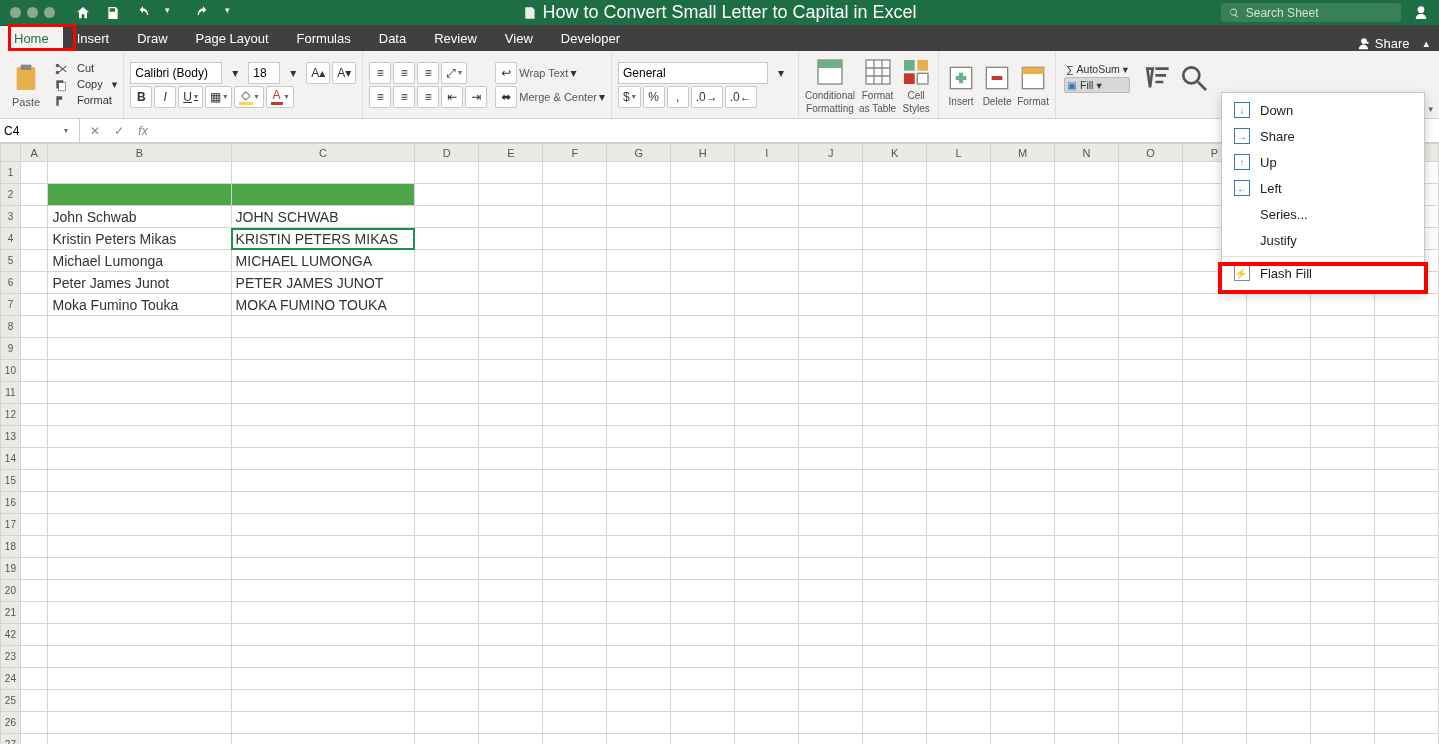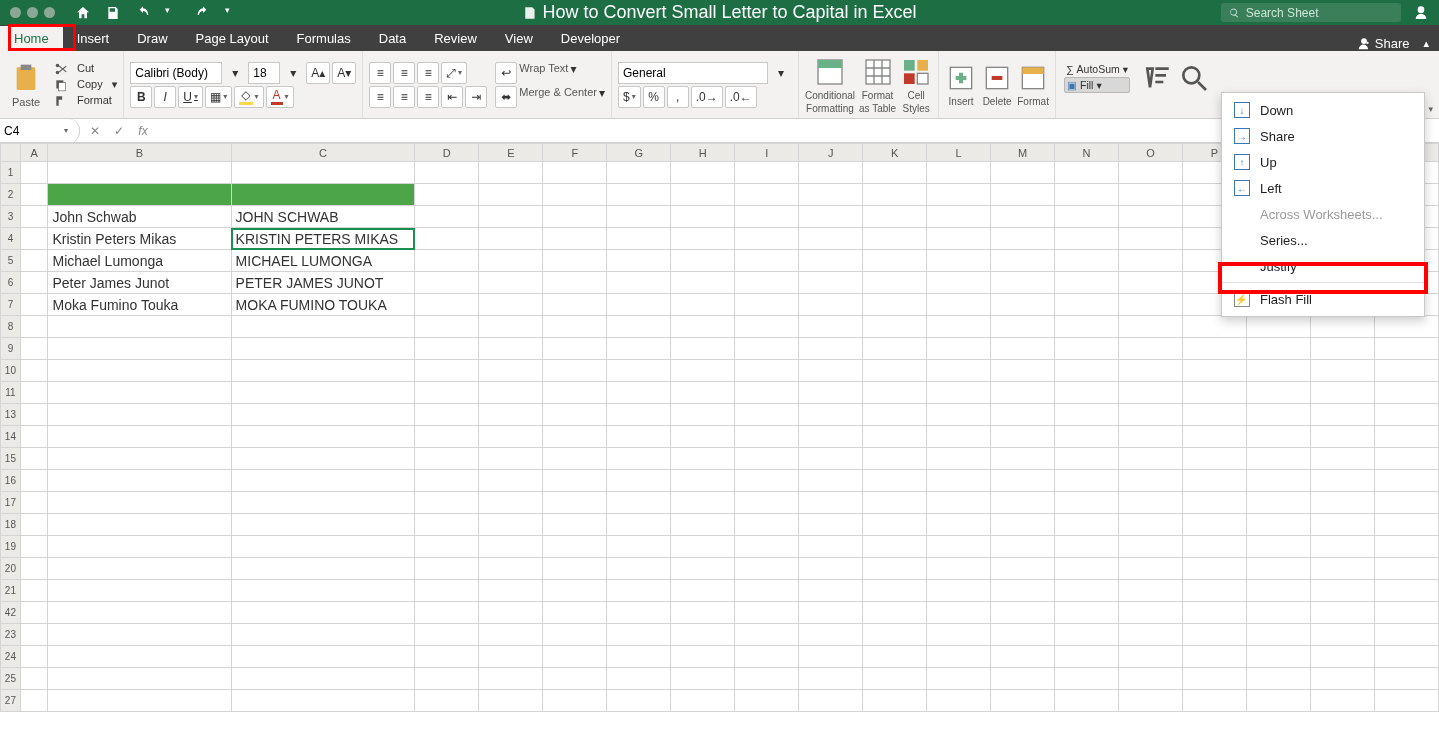--- a/index.html
+++ b/index.html
@@ -27,21 +27,21 @@
 .share-btn { display: flex; align-items: center; gap: 4px; font-size: 13px; }
 .chev { font-size: 11px; }
 
 
 .ribbon { background: #f3f2f1; height: 68px; border-bottom: 1px solid #d0d0d0; display: flex; align-items: stretch; position: relative; }
 .group { display: flex; flex-direction: row; align-items: center; padding: 4px 6px; border-right: 1px solid #dedede; gap: 4px; }
 .vstack { display: flex; flex-direction: column; align-items: center; justify-content: center; gap: 2px; font-size: 10px; color:#555; }
 .btn { display: inline-flex; align-items: center; justify-content: center; border: 1px solid transparent; background: transparent; padding: 2px 4px; border-radius: 2px; cursor: pointer; min-width: 22px; height: 22px; }
 .btn.box { border: 1px solid #c8c8c8; background: #fff; }
 .btn .dd { font-size: 8px; margin-left: 2px; color: #666; }
-.row { display: flex; gap: 2px; align-items: flex-start; }
+.row { display: flex; gap: 2px; align-items: center; }
 .col { display: flex; flex-direction: column; gap: 2px; }
 .label-sm { font-size: 11px; color: #555; }
 select.fake, input.fake { border: 1px solid #c8c8c8; background: #fff; height: 22px; font-size: 12px; padding: 0 4px; }
 .font-name { width: 92px; }
 .font-size { width: 32px; }
 .num-format { width: 150px; }
 .big-icon { width: 32px; height: 32px; }
 
 
 .paste-big { display: flex; flex-direction: column; align-items: center; padding: 2px 4px; cursor:pointer; }
@@ -60,21 +60,21 @@
 .dropdown { position:absolute; right:14px; top:92px; width:204px; background:#fff; border:1px solid #c8c8c8; box-shadow:0 4px 10px rgba(0,0,0,.2); padding:4px 0; z-index:50; }
 .dropdown .item { display:flex; align-items:center; gap:10px; padding:5px 12px; font-size:13px; cursor:pointer; color:#222; }
 .dropdown .item.disabled { color:#9a9a9a; cursor:default; }
 .dropdown .item .arrow-icon { width:16px; height:16px; border:1px solid #3a77b7; display:flex; align-items:center; justify-content:center; font-size:10px; color:#3a77b7; background:#fff; }
 .dropdown .item.noicon .arrow-icon { visibility:hidden; }
 .dropdown hr { border:none; border-top:1px solid #e0e0e0; margin:3px 0; }
 .flash-highlight { position:absolute; right:11px; top:262px; width:210px; height:32px; border:4px solid #ff0000; z-index:60; pointer-events:none; }
 
 
 .formula-bar { height:24px; border-bottom:1px solid #d0d0d0; display:flex; align-items:center; }
-.namebox { width:80px; height:24px; border-right:1px solid #d0d0d0; display:flex; align-items:center; padding:0 4px;border-radius:11px;}
+.namebox { width:80px; height:24px; border-right:1px solid #d0d0d0; display:flex; align-items:center; padding:0 4px;}
 .namebox input { border:none; width:60px; font-size:12px; outline:none; }
 .namebox .dd { font-size:8px; color:#666; }
 .fx-area { display:flex; align-items:center; gap:6px; padding:0 6px; flex:1;}
 .fx-btn { width:18px; text-align:center; color:#888; font-size:12px; cursor:pointer;}
 .fx-input { flex:1; border:none; outline:none; font-size:12px; }
 
 
 .grid-wrap { position:relative; overflow:hidden; height: calc(744px - 25px - 26px - 68px - 24px); }
 table.sheet { border-collapse:collapse; table-layout:fixed; }
 .sheet th, .sheet td { border:1px solid #d4d4d4; font-weight:normal; }
@@ -363,24 +363,20 @@
       <span>Share</span>
     </div>
   <div class="item">
       <span class="arrow-icon">↑</span>
       <span>Up</span>
     </div>
   <div class="item">
       <span class="arrow-icon">←</span>
       <span>Left</span>
     </div>
-  <div class="item disabled noicon">
-      <span class="arrow-icon"></span>
-      <span>Across Worksheets...</span>
-    </div>
   <div class="item noicon">
       <span class="arrow-icon" style="visibility:hidden"></span>
       <span>Series...</span>
     </div>
   <div class="item noicon">
       <span class="arrow-icon" style="visibility:hidden"></span>
       <span>Justify</span>
     </div>
   <hr>
   <div class="item">
@@ -666,20 +662,42 @@
           <td class=""></td>
           <td class=""></td>
           <td class=""></td>
           <td class=""></td>
           <td class=""></td>
           <td class=""></td>
           <td class=""></td>
           <td class=""></td>
         </tr>
         <tr>
+          <th class="rowhdr">12</th>
+          <td class=""></td>
+          <td class=""></td>
+          <td class=""></td>
+          <td class=""></td>
+          <td class=""></td>
+          <td class=""></td>
+          <td class=""></td>
+          <td class=""></td>
+          <td class=""></td>
+          <td class=""></td>
+          <td class=""></td>
+          <td class=""></td>
+          <td class=""></td>
+          <td class=""></td>
+          <td class=""></td>
+          <td class=""></td>
+          <td class=""></td>
+          <td class=""></td>
+          <td class=""></td>
+        </tr>
+        <tr>
           <th class="rowhdr">13</th>
           <td class=""></td>
           <td class=""></td>
           <td class=""></td>
           <td class=""></td>
           <td class=""></td>
           <td class=""></td>
           <td class=""></td>
           <td class=""></td>
           <td class=""></td>
@@ -931,20 +949,42 @@
           <td class=""></td>
           <td class=""></td>
           <td class=""></td>
           <td class=""></td>
           <td class=""></td>
           <td class=""></td>
           <td class=""></td>
         </tr>
         <tr>
           <th class="rowhdr">25</th>
+          <td class=""></td>
+          <td class=""></td>
+          <td class=""></td>
+          <td class=""></td>
+          <td class=""></td>
+          <td class=""></td>
+          <td class=""></td>
+          <td class=""></td>
+          <td class=""></td>
+          <td class=""></td>
+          <td class=""></td>
+          <td class=""></td>
+          <td class=""></td>
+          <td class=""></td>
+          <td class=""></td>
+          <td class=""></td>
+          <td class=""></td>
+          <td class=""></td>
+          <td class=""></td>
+        </tr>
+        <tr>
+          <th class="rowhdr">26</th>
           <td class=""></td>
           <td class=""></td>
           <td class=""></td>
           <td class=""></td>
           <td class=""></td>
           <td class=""></td>
           <td class=""></td>
           <td class=""></td>
           <td class=""></td>
           <td class=""></td>

